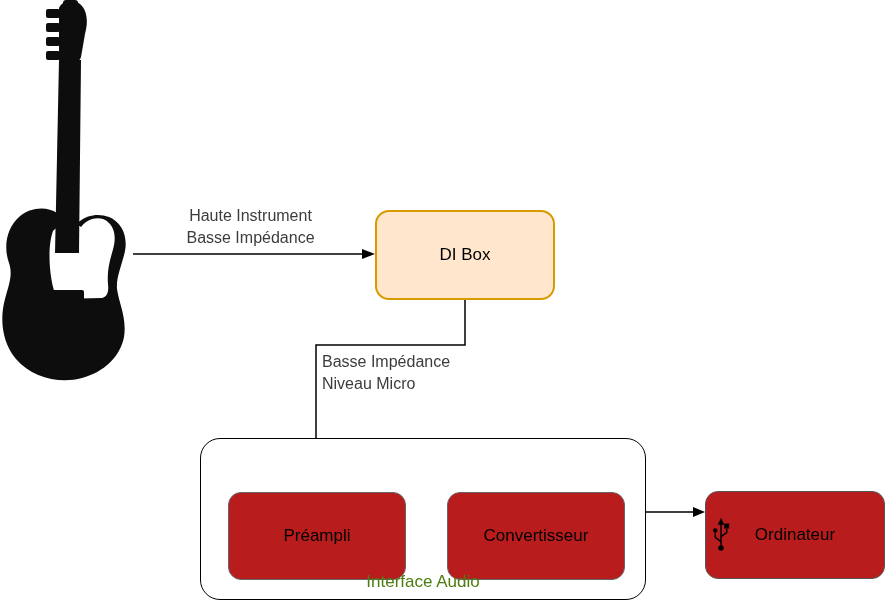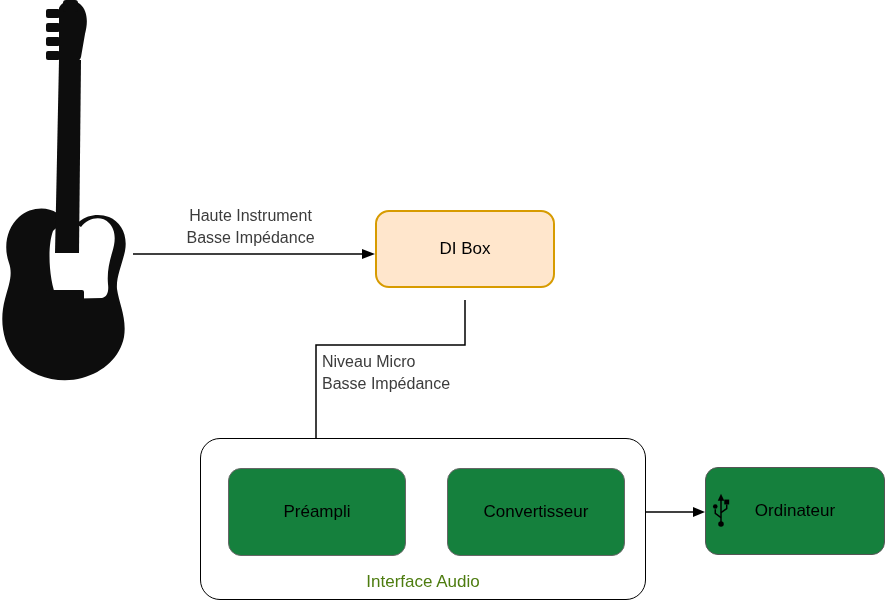--- a/index.html
+++ b/index.html
@@ -17,25 +17,25 @@
   }
   .edge-label.centered{text-align:center;}
 
   
   .node{
     position:absolute;box-sizing:border-box;border-radius:13px;
     display:flex;align-items:center;justify-content:center;
     font-size:17px;color:#000000;text-align:center;
   }
   .node-dibox{
-    left:375px;top:210px;width:180px;height:78px;
+    left:375px;top:210px;width:180px;height:90px;
     background:#ffe6cc;border:2px solid #d79b00;border-radius:14px;
   }
   .node-gray{
-    background:#15803d;border:1.5px solid #666666;
+    background:#b91c1c;border:1.5px solid #666666;margin-top:24px;
   }
   .node-preampli{left:27px;top:29px;width:178px;height:88px;}
   .node-convertisseur{left:246px;top:29px;width:178px;height:88px;}
   .node-ordinateur{
     left:705px;top:467px;width:180px;height:88px;
     border-color:#555555;
   }
   .group-container{
     position:absolute;left:200px;top:438px;width:446px;height:162px;
     box-sizing:border-box;background:#ffffff;border:1.5px solid #000000;
@@ -99,22 +99,22 @@
   <div class="edge-label centered" style="left:133px;top:205px;width:235px;">
     <div>Haute Instrument</div>
     <div>Basse Impédance</div>
   </div>
 
   <div class="node node-dibox">
     <span>DI Box</span>
   </div>
 
   <div class="edge-label" style="left:322px;top:351px;">
+    <div>Basse Impédance</div>
     <div>Niveau Micro</div>
-    <div>Basse Impédance</div>
   </div>
 
   <div class="group-container">
     <div class="node node-gray node-preampli">
       <span>Préampli</span>
     </div>
     <div class="node node-gray node-convertisseur">
       <span>Convertisseur</span>
     </div>
     <div class="group-label">Interface Audio</div>

